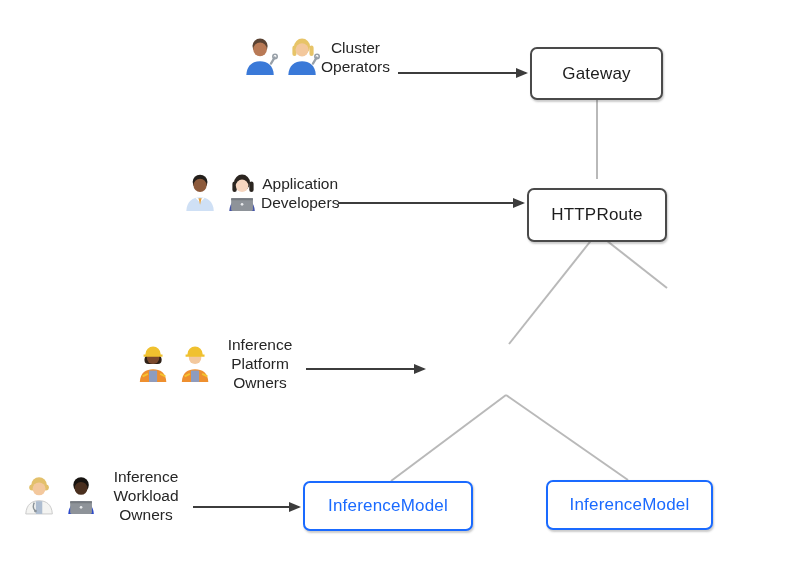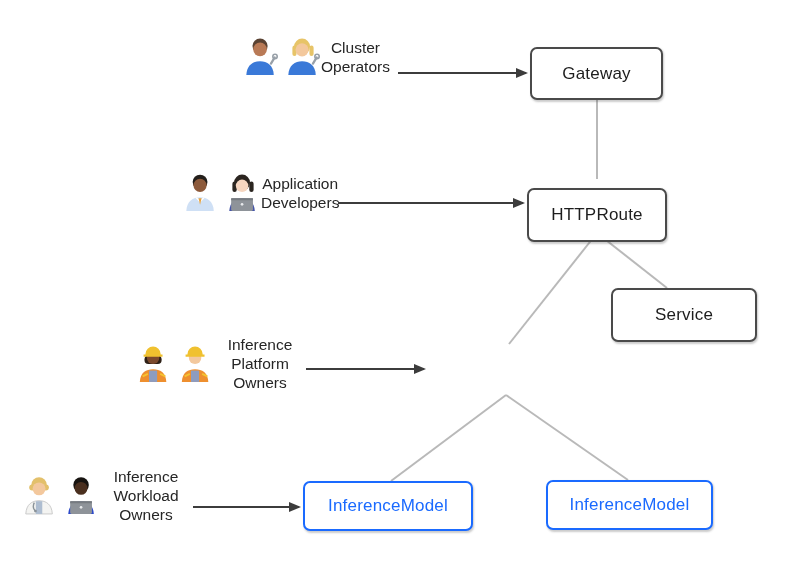--- a/index.html
+++ b/index.html
@@ -95,23 +95,20 @@
     <line class="edge-arrow" x1="306" y1="369" x2="424" y2="369" marker-end="url(#arrowhead)"></line>
     <line class="edge-arrow" x1="193" y1="507" x2="299" y2="507" marker-end="url(#arrowhead)"></line>
   </svg>
 
   <div class="node dark" id="node-gateway">
     <span>Gateway</span>
   </div>
   <div class="node dark" id="node-httproute">
     <span>HTTPRoute</span>
   </div>
-  <div class="node dark" id="node-service">
-    <span>Service</span>
-  </div>
   <div class="node blue" id="node-inference-model-1">
     <span>InferenceModel</span>
   </div>
   <div class="node blue" id="node-inference-model-2">
     <span>InferenceModel</span>
   </div>
 
   <div class="persona" id="persona-cluster-operators">
     <div class="persona-icons">
       <svg class="fig" viewBox="0 0 38 40">

